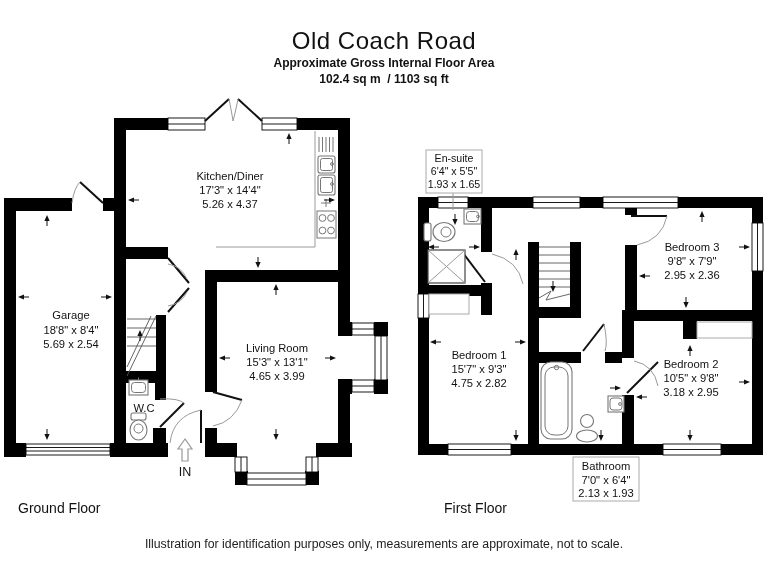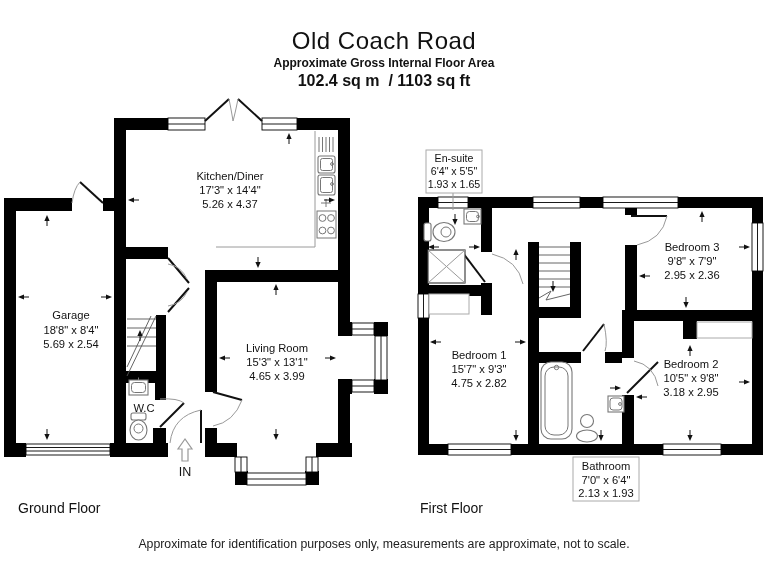--- a/index.html
+++ b/index.html
@@ -1,24 +1,24 @@
 <!DOCTYPE html>
 <html><head>
 <meta charset="utf-8">
 <style>
   html,body{margin:0;padding:0;background:#fff}
   .canvas{position:relative;width:768px;height:576px;background:#fff;
           font-family:"Liberation Sans",sans-serif;color:#111;overflow:hidden}
   .hdr{position:absolute;left:0;right:0;text-align:center;white-space:pre}
   .title{top:27px;font-size:24px;letter-spacing:.5px}
   .sub{top:56px;font-size:12px;font-weight:700}
-  .area{top:72px;font-size:16px;font-weight:700}
+  .area{top:72px;font-size:12px;font-weight:700}
   .floorlbl{position:absolute;top:500px;font-size:14px}
   .gf{left:18px}
-  .ff{left:420px}
+  .ff{left:444px}
   .foot{position:absolute;left:0;right:0;top:537px;text-align:center;font-size:12.3px;color:#222}
   svg{position:absolute;left:0;top:0}
   svg text{font-family:"Liberation Sans",sans-serif;font-size:11.2px;fill:#111}
   svg text.sm{font-size:10.6px}
   svg text.inlbl{font-size:12.5px}
   .w{fill:#000}
   .win{fill:#fff;stroke:#000;stroke-width:.9}
   .wline{stroke:#000;stroke-width:.9;fill:none}
   .leaf{stroke:#111;stroke-width:2;fill:none}
   .arc{stroke:#999;stroke-width:1;fill:none}
@@ -386,14 +386,14 @@
           <text x="692" y="251" text-anchor="middle">Bedroom 3</text>
           <text x="692" y="265" text-anchor="middle">9'8" x 7'9"</text>
           <text x="692" y="279" text-anchor="middle">2.95 x 2.36</text>
         </g>
       </g>
     </g>
   </svg>
 
   <div class="floorlbl gf">Ground Floor</div>
   <div class="floorlbl ff">First Floor</div>
-  <div class="foot">Approximate for identification purposes only, measurements are approximate, not to scale.</div>
+  <div class="foot">Illustration for identification purposes only, measurements are approximate, not to scale.</div>
 </div>
 
 </body></html>

